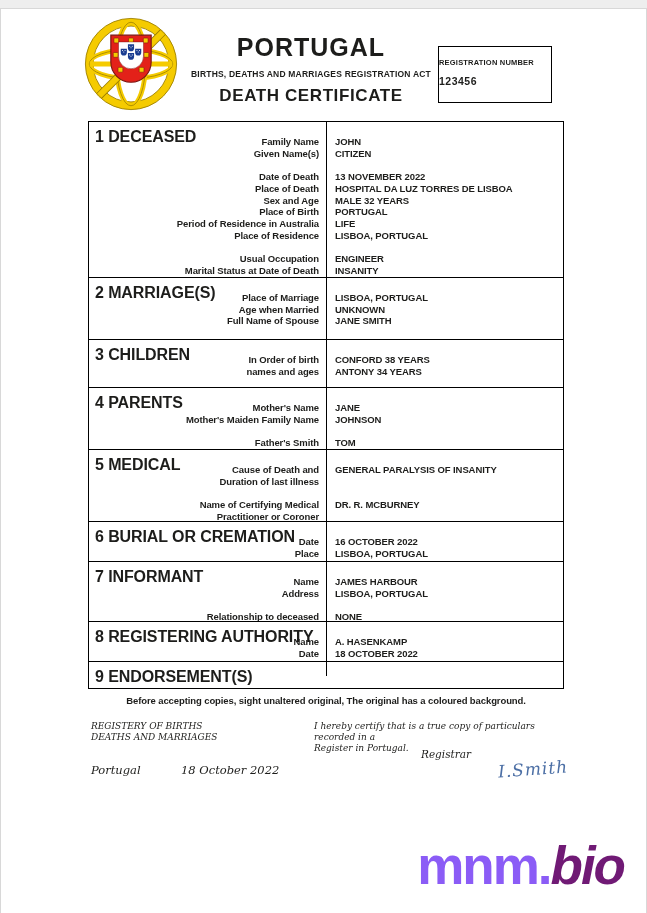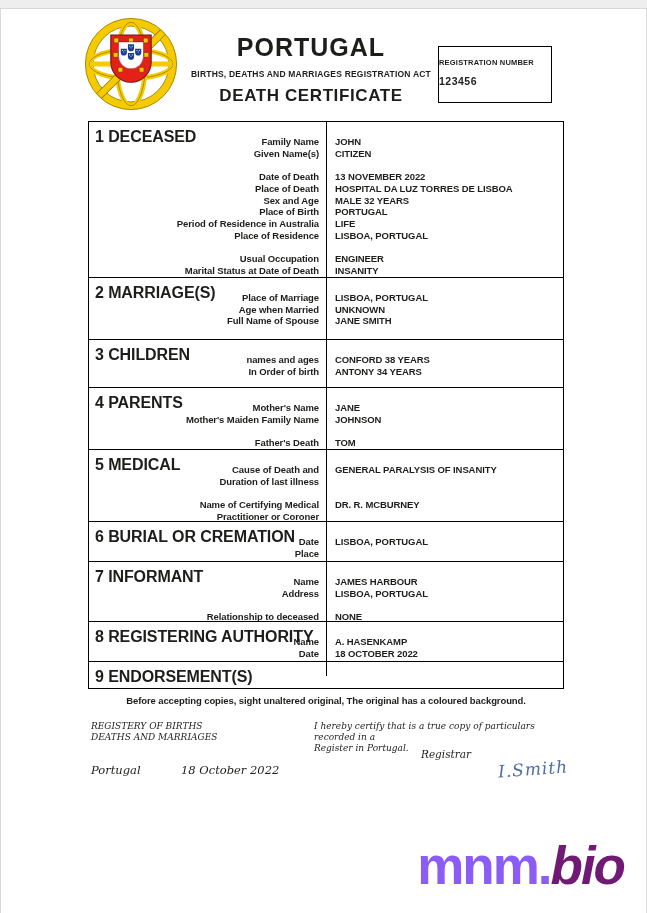--- a/index.html
+++ b/index.html
@@ -167,39 +167,39 @@
             <div class="line">LISBOA, PORTUGAL</div>
             <div class="line">UNKNOWN</div>
             <div class="line">JANE SMITH</div>
           </div>
         </div>
       </div>
       <div class="section" style="height: 48px;">
         <div class="cell-left">
           <div class="sec-title">3 CHILDREN</div>
           <div class="labels">
+            <div class="line">In Order of birth</div>
             <div class="line">names and ages</div>
-            <div class="line">In Order of birth</div>
           </div>
         </div>
         <div class="cell-right">
           <div class="values">
             <div class="line">CONFORD 38 YEARS</div>
             <div class="line">ANTONY 34 YEARS</div>
           </div>
         </div>
       </div>
       <div class="section" style="height: 62px;">
         <div class="cell-left">
           <div class="sec-title">4 PARENTS</div>
           <div class="labels">
             <div class="line">Mother's Name</div>
             <div class="line">Mother's Maiden Family Name</div>
             <div class="line">&nbsp;</div>
-            <div class="line">Father's Death</div>
+            <div class="line">Father's Smith</div>
           </div>
         </div>
         <div class="cell-right">
           <div class="values">
             <div class="line">JANE</div>
             <div class="line">JOHNSON</div>
             <div class="line">&nbsp;</div>
             <div class="line">TOM</div>
           </div>
         </div>
@@ -227,20 +227,21 @@
       <div class="section" style="height: 40px;">
         <div class="cell-left">
           <div class="sec-title">6 BURIAL OR CREMATION</div>
           <div class="labels">
             <div class="line">Date</div>
             <div class="line">Place</div>
           </div>
         </div>
         <div class="cell-right">
           <div class="values">
+            <div class="line">16 OCTOBER 2022</div>
             <div class="line">LISBOA, PORTUGAL</div>
           </div>
         </div>
       </div>
       <div class="section" style="height: 60px;">
         <div class="cell-left">
           <div class="sec-title">7 INFORMANT</div>
           <div class="labels">
             <div class="line">Name</div>
             <div class="line">Address</div>

